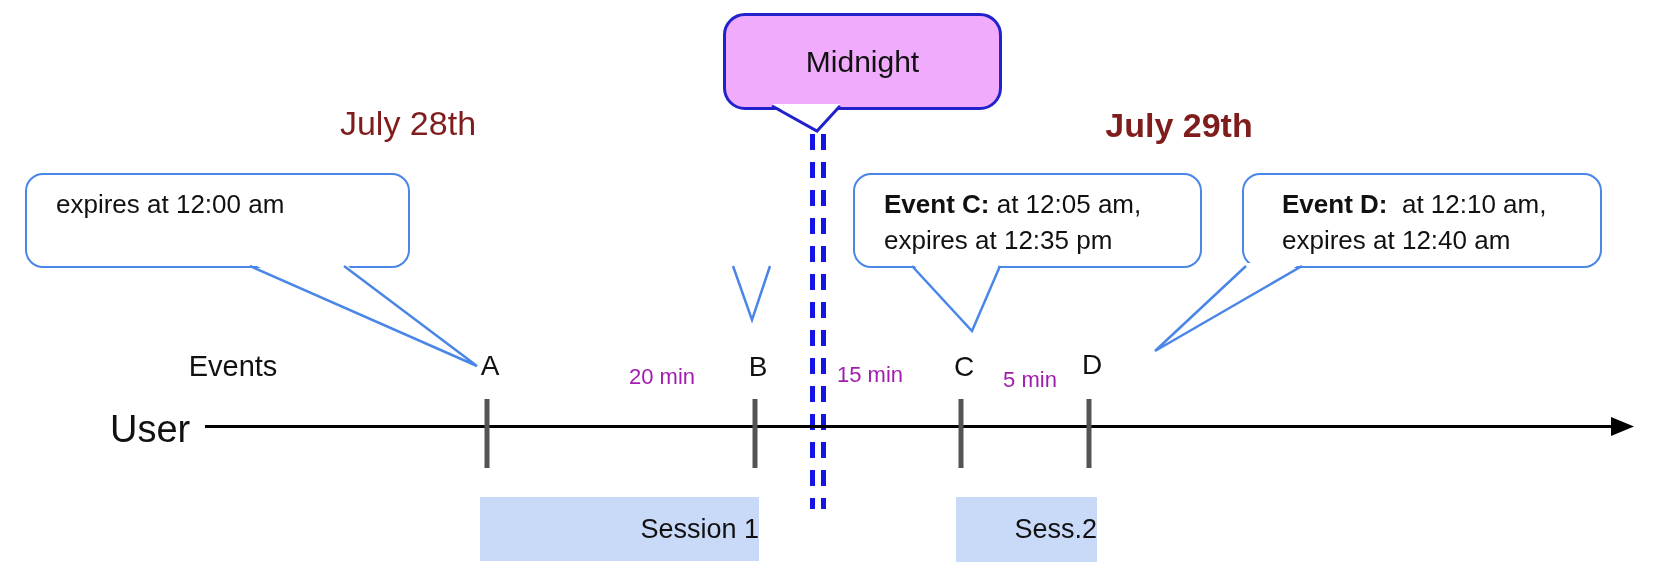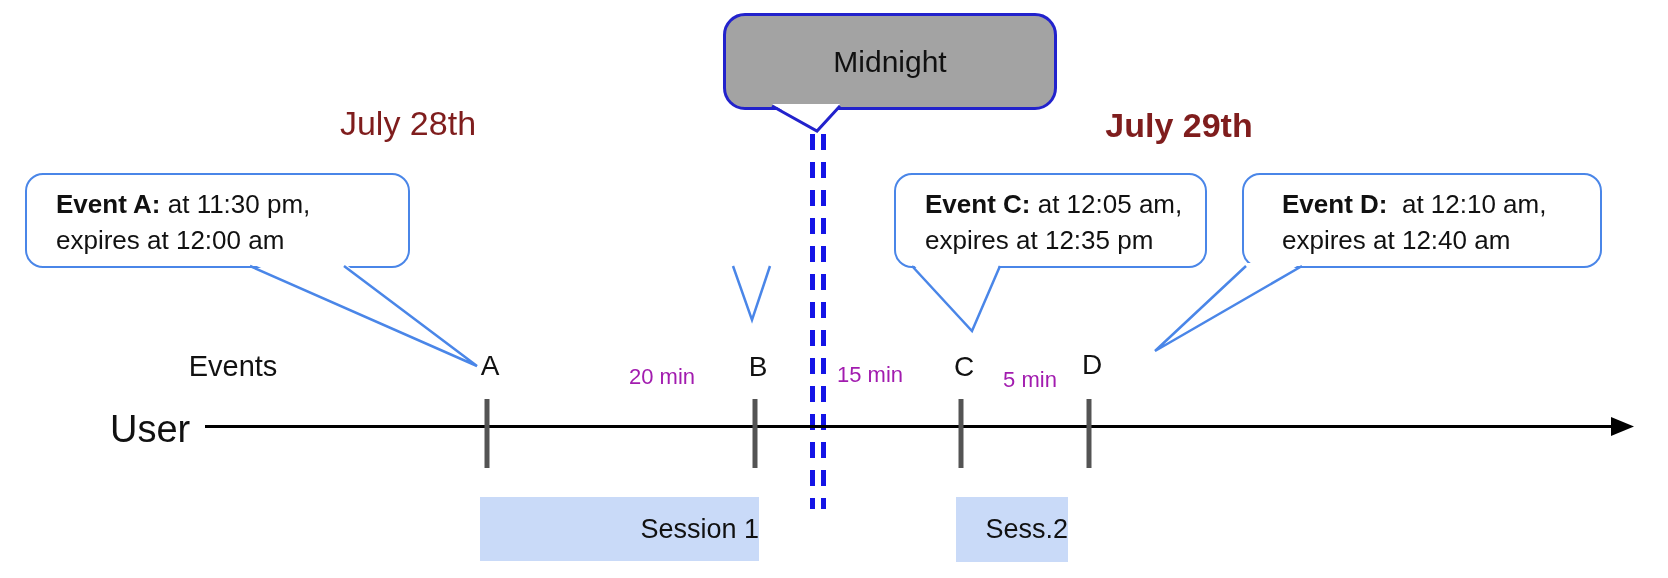--- a/index.html
+++ b/index.html
@@ -10,22 +10,22 @@
   .abs{position:absolute;}
   .centered{transform:translateX(-50%);white-space:nowrap;}
   .date-label{font-size:34px;color:#7f1d1d;}
   .callout{
     position:absolute;background:#ffffff;border:2.5px solid #4a86e8;border-radius:18px;
     box-sizing:border-box;padding:11px 10px 0 29px;font-size:26px;line-height:36px;z-index:1;
   }
   .callout .ln{display:block;white-space:pre-wrap;}
   .callout b{font-weight:bold;}
   .midnight{
-    position:absolute;left:723px;top:13px;width:334px;height:97px;box-sizing:border-box;
-    background:#a3a3a3;border:3px solid #2222cc;border-radius:22px;
+    position:absolute;left:723px;top:13px;width:279px;height:97px;box-sizing:border-box;
+    background:#f0abfc;border:3px solid #2222cc;border-radius:22px;
     display:flex;align-items:center;justify-content:center;font-size:30px;z-index:1;
   }
   .axis-label{font-size:29px;}
   .user-label{font-size:38px;}
   .tick-label{font-size:28px;}
   .interval-label{font-size:22px;color:#a21caf;}
   .session{
     position:absolute;background:#c9daf8;display:flex;align-items:center;justify-content:flex-end;
     font-size:27px;z-index:1;
   }
@@ -37,26 +37,25 @@
 <div id="stage">
 
   <div class="abs centered date-label" style="left:408px;top:104px;">July 28th</div>
   <div class="abs centered date-label" style="left:1179px;top:106px;font-weight:bold;">July 29th</div>
 
   <div class="midnight">
     <span>Midnight</span>
   </div>
 
   <div class="callout" style="left:25px;top:173px;width:385px;height:95px;">
-    <span class="ln"><b>Event A:</b><span> at 11:30 pm,</span></span>
     <span class="ln">expires at 12:00 am</span>
   </div>
 
 
-  <div class="callout" style="left:894px;top:173px;width:313px;height:95px;">
+  <div class="callout" style="left:853px;top:173px;width:349px;height:95px;">
     <span class="ln"><b>Event C:</b><span> at 12:05 am,</span></span>
     <span class="ln">expires at 12:35 pm</span>
   </div>
 
   <div class="callout" style="left:1242px;top:173px;width:360px;height:95px;padding-left:38px;">
     <span class="ln"><b>Event D:</b><span>  at 12:10 am,</span></span>
     <span class="ln">expires at 12:40 am</span>
   </div>
 
   <div class="abs centered axis-label" style="left:233px;top:350px;">Events</div>
@@ -67,21 +66,21 @@
   <div class="abs centered tick-label" style="left:964px;top:351px;">C</div>
   <div class="abs centered tick-label" style="left:1092px;top:349px;">D</div>
 
   <div class="abs centered interval-label" style="left:662px;top:364px;">20 min</div>
   <div class="abs centered interval-label" style="left:870px;top:362px;">15 min</div>
   <div class="abs centered interval-label" style="left:1030px;top:367px;">5 min</div>
 
   <div class="session" style="left:480px;top:497px;width:279px;height:64px;">
     <span>Session 1</span>
   </div>
-  <div class="session" style="left:956px;top:497px;width:112px;height:65px;">
+  <div class="session" style="left:956px;top:497px;width:141px;height:65px;">
     <span>Sess.2</span>
   </div>
 
   <svg id="overlay" width="1668" height="578" viewBox="0 0 1668 578">
 
     <line x1="812.5" y1="134" x2="812.5" y2="509" stroke-width="5" stroke-dasharray="16 12" stroke="#1414e6"></line>
     <line x1="823.5" y1="134" x2="823.5" y2="509" stroke-width="5" stroke-dasharray="16 12" stroke="#1414e6"></line>
 
     <line x1="205" y1="426.5" x2="1613" y2="426.5" stroke-width="3" stroke="#000000"></line>
     <polygon points="1611,417 1634,426.5 1611,436" fill="#000000"></polygon>

